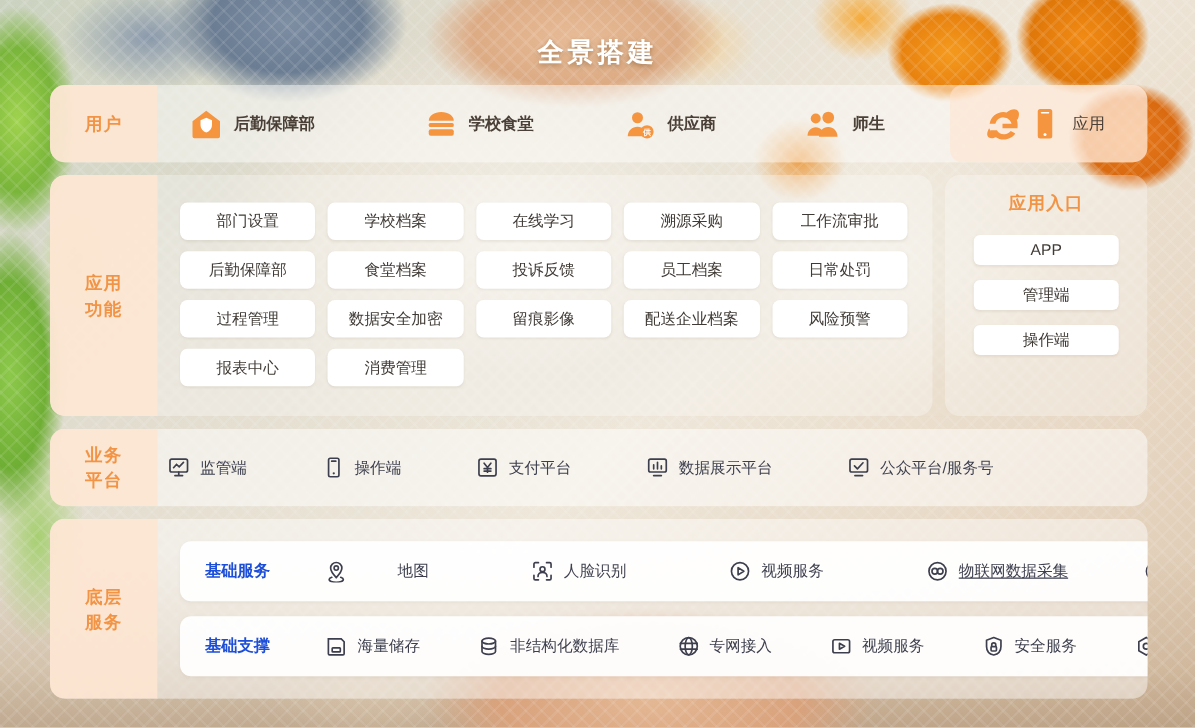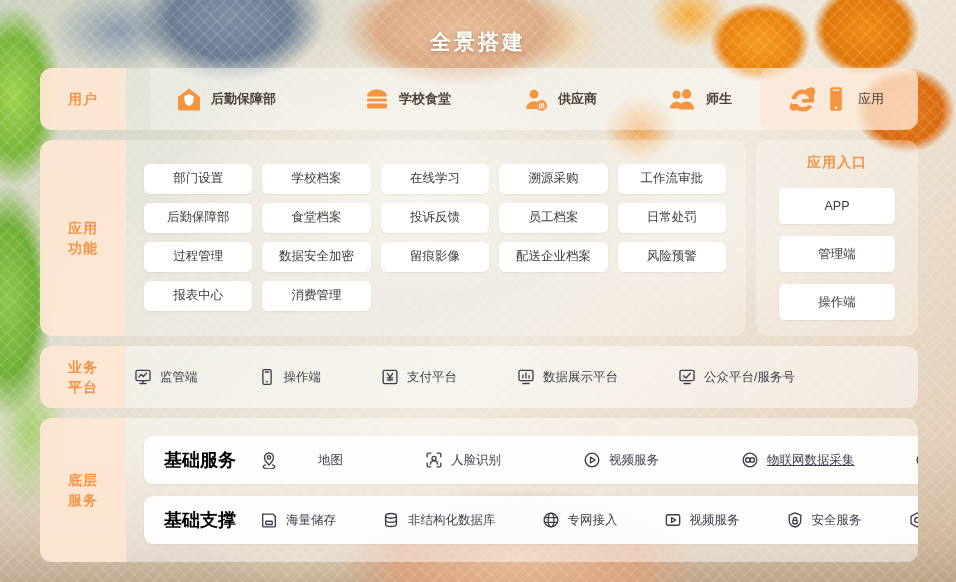--- a/index.html
+++ b/index.html
@@ -82,21 +82,21 @@
     background: rgba(253,230,210,0.92);
     color: #f29446;
     font-size: 14px; font-weight: bold;
     display: flex; align-items: center; justify-content: center;
     text-align: center; line-height: 1.45;
     letter-spacing: 1px;
   }
   .row-body { flex: 1; position: relative; }
 
   
-  #row-users { height: 62px; gap: 24px; }
+  #row-users { height: 62px; }
   #row-users .row-body {
     display: flex; align-items: center;
     background: rgba(255,255,255,0.22);
   }
   .user-items { display: flex; align-items: center; flex: 1; font-weight: bold; }
   .user-item {
     display: flex; align-items: center; gap: 9px;
     font-size: 13px; color: #4a4038;
   }
   .user-item.u0 { margin-left: 26px; }
@@ -142,21 +142,21 @@
     display: flex; align-items: center; justify-content: center;
     font-size: 12.5px; color: #3f3a35;
     box-shadow: 0 1px 2px rgba(120,100,80,.10);
     white-space: nowrap;
   }
   .entry-title {
     font-size: 14px; font-weight: bold; color: #f29446;
     letter-spacing: 1px; margin-bottom: 16px;
   }
   .entry-btn {
-    width: 116px; height: 36px; margin-bottom: 12px;
+    width: 116px; height: 24px; margin-bottom: 12px;
     background: #ffffff; border-radius: 5px;
     display: flex; align-items: center; justify-content: center;
     font-size: 12.5px; color: #3f3a35;
     box-shadow: 0 1px 2px rgba(120,100,80,.10);
   }
   .entry-btn:last-child { margin-bottom: 0; }
 
   
   #row-biz { height: 62px; }
   #row-biz .row-body {
@@ -179,21 +179,21 @@
   }
   .svc-bar {
     background: rgba(255,255,255,0.93);
     border-radius: 9px;
     height: 48px;
     display: flex; align-items: center;
     padding: 0 20px;
     box-shadow: 0 1px 3px rgba(120,100,80,.08);
   }
   .svc-head {
-    font-size: 18px; font-weight: bold; color: #000000;
+    font-size: 13px; font-weight: bold; color: #1d4ed8;
     flex: 0 0 92px;
     font-family: Liberation Mono, monospace;
   }
   .svc-items { display: flex; align-items: center; flex: 1; }
   .svc-item {
     display: flex; align-items: center; gap: 8px;
     font-size: 12.5px; color: #3d3f4e;
     white-space: nowrap;
   }
   .svc-items.s0 .svc-item:nth-child(1) { margin-left: 4px; gap: 40px; }

